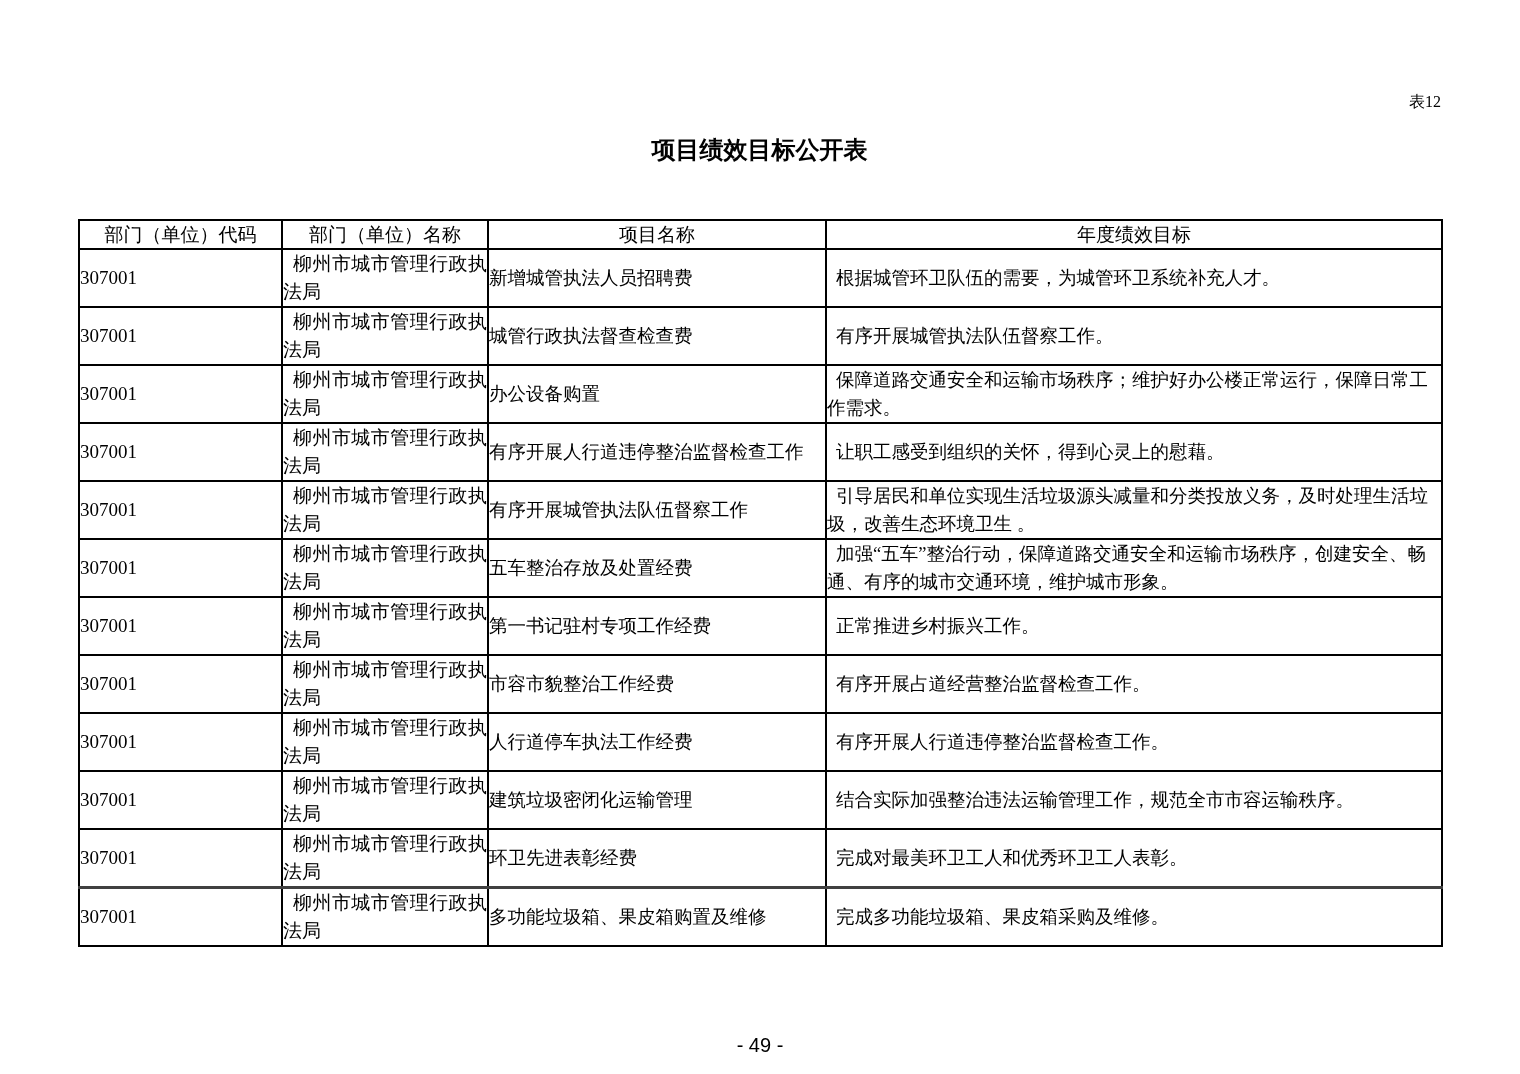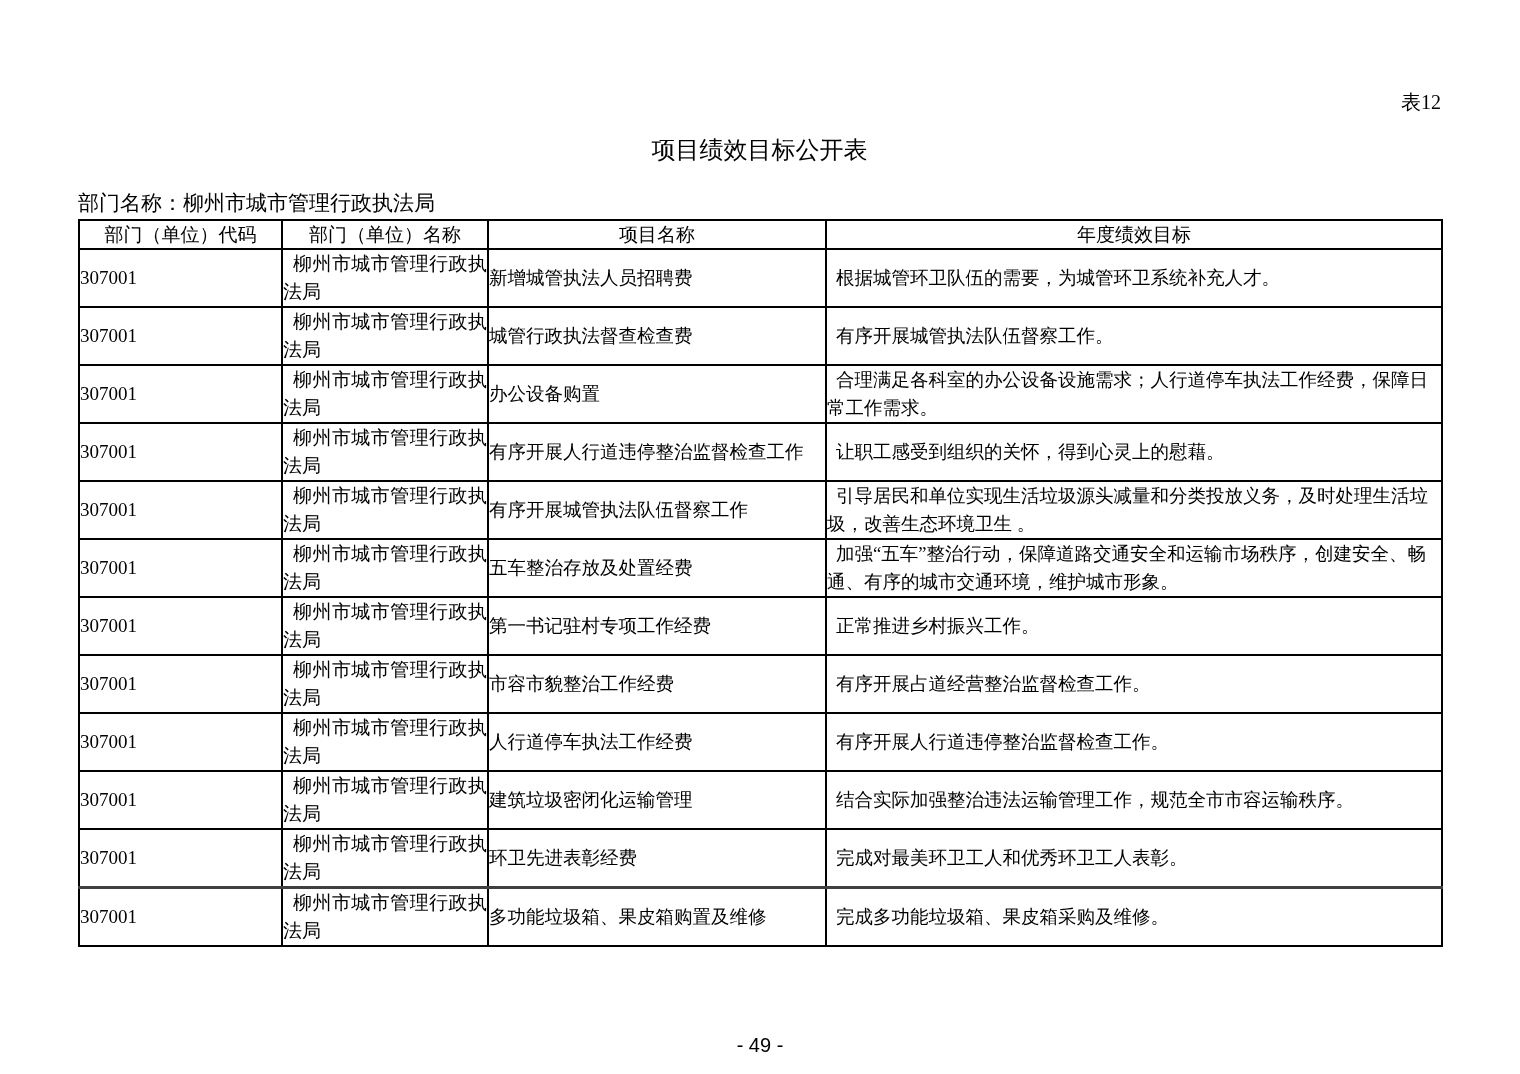--- a/index.html
+++ b/index.html
@@ -13,31 +13,31 @@
     height: 1074px;
     background: #ffffff;
     color: #000000;
     font-family: "Liberation Serif", "DejaVu Serif", serif;
     overflow: hidden;
   }
   .table-ref {
     position: absolute;
     top: 91px;
     right: 79px;
-    font-size: 20px;
+    font-size: 16px;
     line-height: 22px;
   }
   .doc-title {
     position: absolute;
     top: 135px;
     left: 78px;
     width: 1363px;
     text-align: center;
     font-size: 24px;
-    font-weight: normal;
+    font-weight: bold;
     line-height: 30px;
   }
   .dept-line {
     position: absolute;
     top: 190px;
     left: 78px;
     font-size: 21px;
     line-height: 26px;
   }
   table.perf-table {
@@ -105,21 +105,20 @@
 </style>
 </head>
 <body>
 
 <div class="page">
 
   <div class="table-ref">表12</div>
 
   <div class="doc-title">项目绩效目标公开表</div>
 
-  <div class="dept-line">部门名称：柳州市城市管理行政执法局</div>
 
   <table class="perf-table">
     <colgroup>
       <col style="width:203px">
       <col style="width:206px">
       <col style="width:338px">
       <col style="width:616px">
     </colgroup>
     <thead>
       <tr>
@@ -139,21 +138,21 @@
         <tr>
           <td class="code">307001</td>
           <td class="name">柳州市城市管理行政执法局</td>
           <td class="project">城管行政执法督查检查费</td>
           <td class="target">有序开展城管执法队伍督察工作。</td>
         </tr>
         <tr>
           <td class="code">307001</td>
           <td class="name">柳州市城市管理行政执法局</td>
           <td class="project">办公设备购置</td>
-          <td class="target">合理满足各科室的办公设备设施需求；人行道停车执法工作经费，保障日常工作需求。</td>
+          <td class="target">保障道路交通安全和运输市场秩序；维护好办公楼正常运行，保障日常工作需求。</td>
         </tr>
         <tr>
           <td class="code">307001</td>
           <td class="name">柳州市城市管理行政执法局</td>
           <td class="project">有序开展人行道违停整治监督检查工作</td>
           <td class="target">让职工感受到组织的关怀，得到心灵上的慰藉。</td>
         </tr>
         <tr>
           <td class="code">307001</td>
           <td class="name">柳州市城市管理行政执法局</td>

